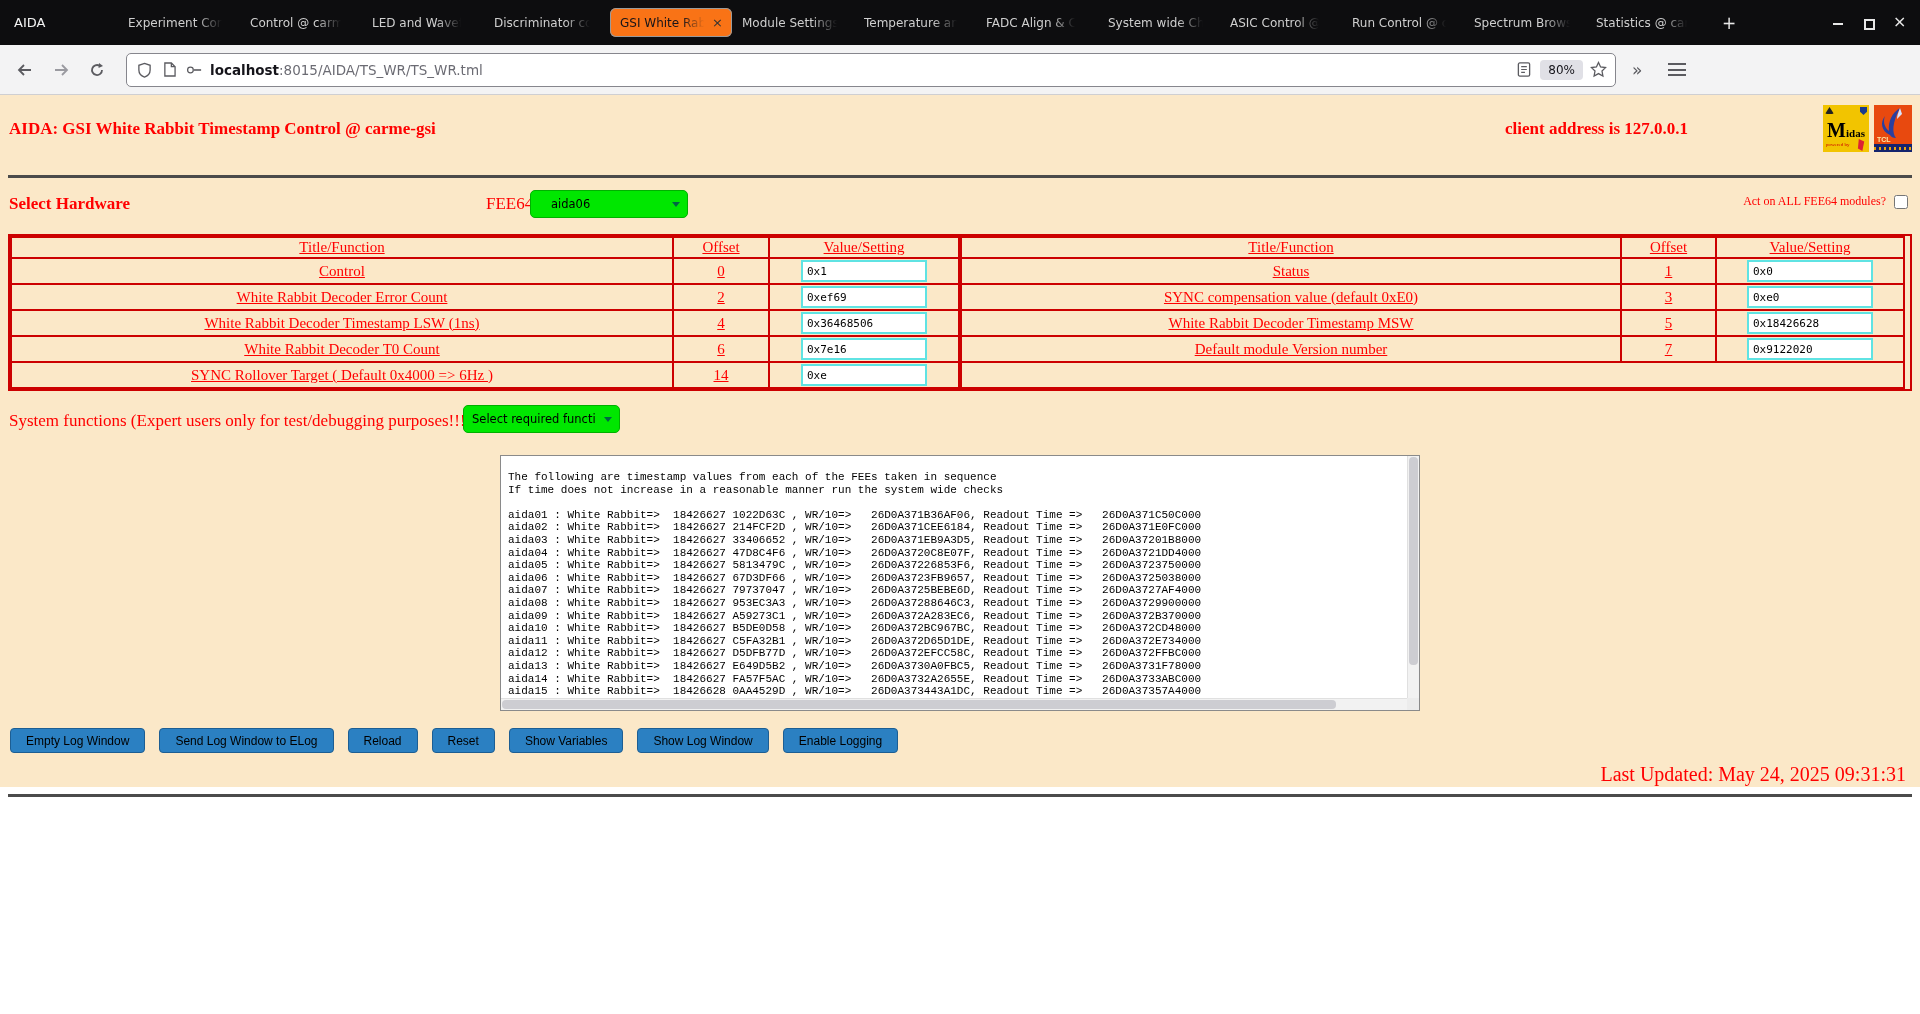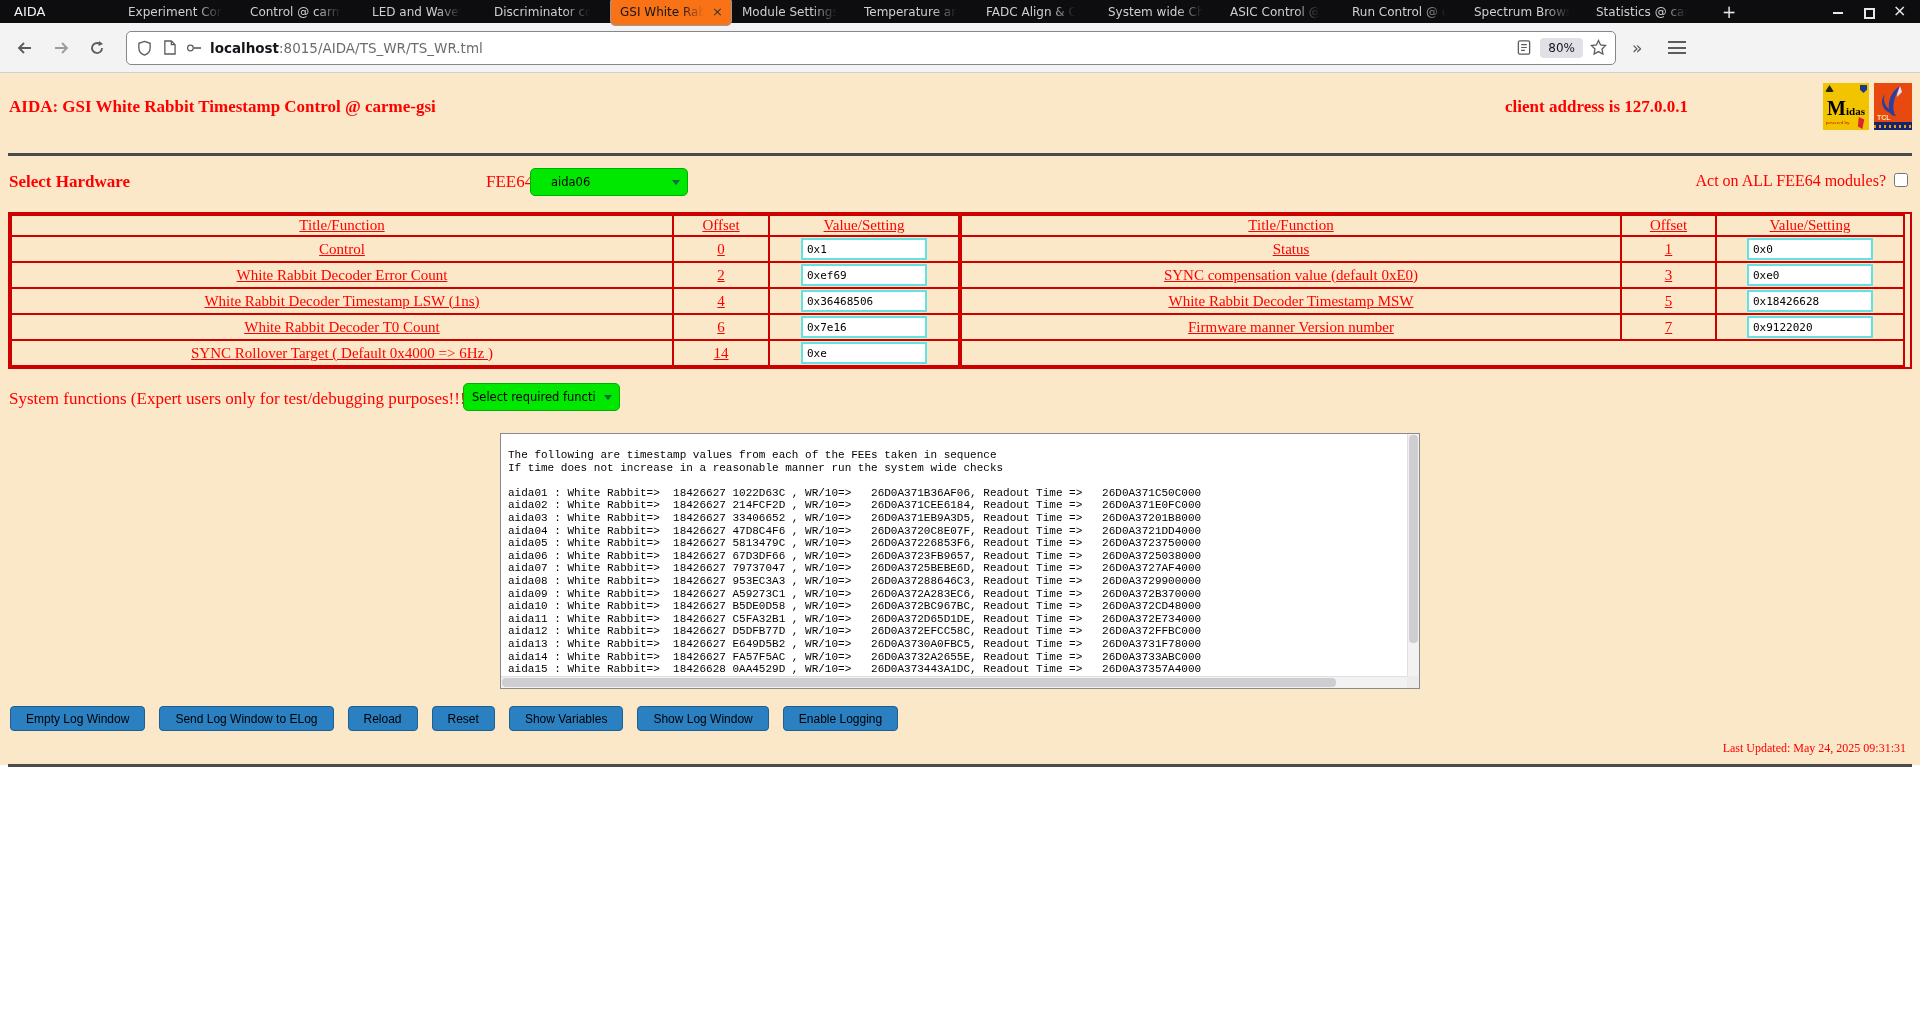--- a/index.html
+++ b/index.html
@@ -1,20 +1,20 @@
 <!DOCTYPE html>
 <html><head>
 <meta charset="utf-8">
 <style>
   * { box-sizing: border-box; margin: 0; padding: 0; }
   html,body { width:1920px; height:1014px; overflow:hidden; background:#ffffff;
               font-family:"DejaVu Sans", sans-serif; }
 
   
-  .tabbar { height:23px; background:#0d0d0f; display:flex; align-items:center; }
+  .tabbar { height:45px; background:#0d0d0f; display:flex; align-items:center; }
   .app-title { color:#f2f2f2; font-size:13px; padding:0 14px; width:120px; }
   .tab { height:35px; display:flex; align-items:center; padding:0 8px; width:122px;
          color:#cfcfcf; font-size:12px; cursor:default; }
   .tab-label { white-space:nowrap; overflow:hidden; max-width:100px; display:inline-block;
     -webkit-mask-image:linear-gradient(90deg,#000 72%,transparent 98%);
             mask-image:linear-gradient(90deg,#000 72%,transparent 98%); }
   .tab.active { background:#f97316; color:#15141a; border-radius:6px; height:29px;
                 margin:3px 2px; padding:0 6px 0 10px; box-shadow:0 0 0 1px #9a9a9a inset; }
   .tab-close { margin-left:auto; font-size:13px; color:#333; padding:0 3px; }
   .tab-close::before { content:"×"; }
@@ -68,21 +68,21 @@
                        font-family:"Liberation Sans", sans-serif; }
   .logo-tcl .band { position:absolute; left:0; right:0; bottom:0; height:8px; background:#14246e;
                     background-image:repeating-linear-gradient(90deg,#e8a20f 0 2px,#14246e 2px 5px);
                     background-size:100% 3px; background-position:0 3px; background-repeat:no-repeat; }
 
   .rule { height:3px; background:#4b4b4b; margin:0 8px; border:none; }
 
   .hw-row { position:relative; height:38px; margin-top:8px; }
   .hw-label { position:absolute; left:9px; top:8px; color:#ff0000; font-weight:bold; font-size:17px; }
   .fee-label { position:absolute; left:486px; top:8px; color:#ff0000; font-size:17px; }
-  .actall { position:absolute; right:34px; top:8px; color:#ff0000; font-size:16px; }
+  .actall { position:absolute; right:34px; top:8px; color:#ff0000; font-size:12px; }
   .actall-box { position:absolute; right:12px; top:9px; width:14px; height:14px; }
 
   .sel-wrap { position:absolute; display:inline-block; }
   .sel-wrap::after { content:""; position:absolute; right:8px; top:12px; border-left:4px solid transparent;
                      border-right:4px solid transparent; border-top:5px solid #064; pointer-events:none; }
   .sel-green { appearance:none; -webkit-appearance:none; background:#00e700; border:1px solid #00b000;
                border-radius:5px; height:28px; font-size:11.5px; color:#000; padding:0 24px 0 8px;
                font-family:"DejaVu Sans", sans-serif; }
   .sel-hw { left:530px; top:4px; }
   .sel-hw select { width:158px;padding-left:20px; }
@@ -110,21 +110,21 @@
   .vscroll { position:absolute; top:0; right:0; bottom:12px; width:12px; background:#f2f2f2; border-left:1px solid #e0e0e0; }
   .vthumb { position:absolute; top:1px; left:1px; width:9px; height:86%; background:#cdcdd2; border-radius:4px; }
   .hscroll { position:absolute; left:0; right:12px; bottom:0; height:12px; background:#f2f2f2; border-top:1px solid #e0e0e0; }
   .hthumb { position:absolute; left:1px; top:1px; height:9px; width:92%; background:#cdcdd2; border-radius:4px; }
   .scroll-corner { position:absolute; right:0; bottom:0; width:12px; height:12px; background:#ececec; }
 
   .btn-row { display:flex; gap:14px; margin:17px 0 0 10px; }
   .blue-btn { background:#2b80c2; border:1px solid #1d5e93; border-radius:4px; height:25px;
               color:#000; font-size:12px; font-family:"Liberation Sans", sans-serif; padding:0 15px; }
 
-  .updated { text-align:right; color:#ff0000; font-size:12px; padding:10px 14px 8px 12px; }
+  .updated { text-align:right; color:#ff0000; font-size:20px; padding:10px 14px 8px 12px; }
 
   svg.ic { display:block; }
 </style>
 </head>
 <body>
 
 <div class="tabbar">
   <div class="app-title">AIDA</div>
   <div class="tab">
       <span class="tab-label">Experiment Con</span>
@@ -327,21 +327,21 @@
         <td>SYNC compensation value (default 0xE0)</td>
         <td>3</td>
         <td class="valcell"><input class="reg" value="0xe0" style=""></td>
       </tr>
       <tr>
         <td>White Rabbit Decoder Timestamp MSW</td>
         <td>5</td>
         <td class="valcell"><input class="reg" value="0x18426628" style=""></td>
       </tr>
       <tr>
-        <td>Firmware manner Version number</td>
+        <td>Default module Version number</td>
         <td>7</td>
         <td class="valcell"><input class="reg" value="0x9122020" style=""></td>
       </tr>
       <tr>
         <td class="empty-span" colspan="3"></td>
       </tr>
     </tbody>
       </table>
   </div>
 

